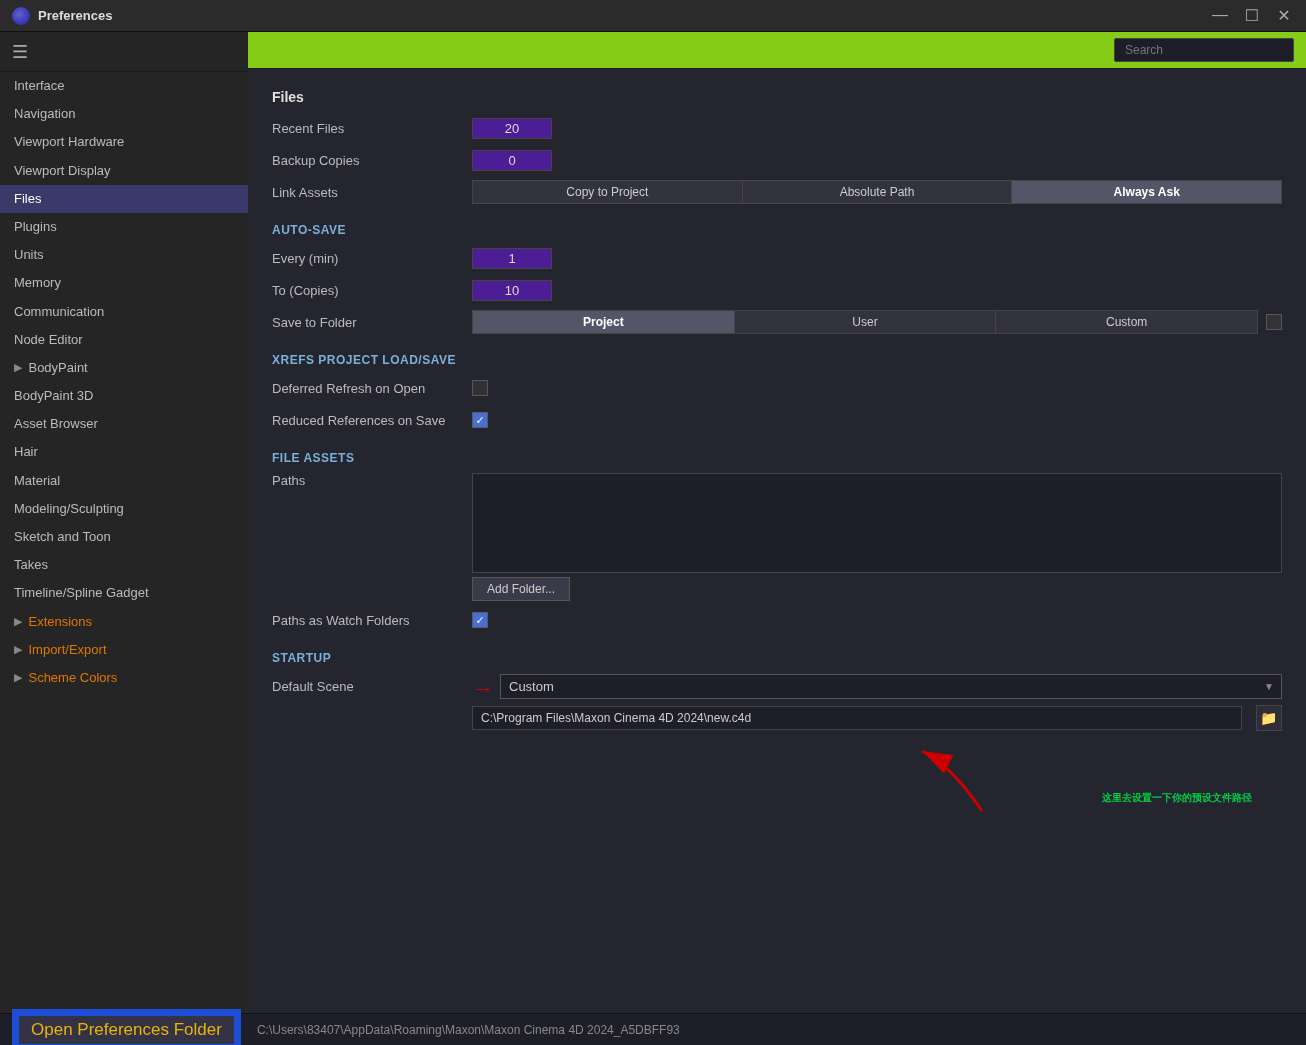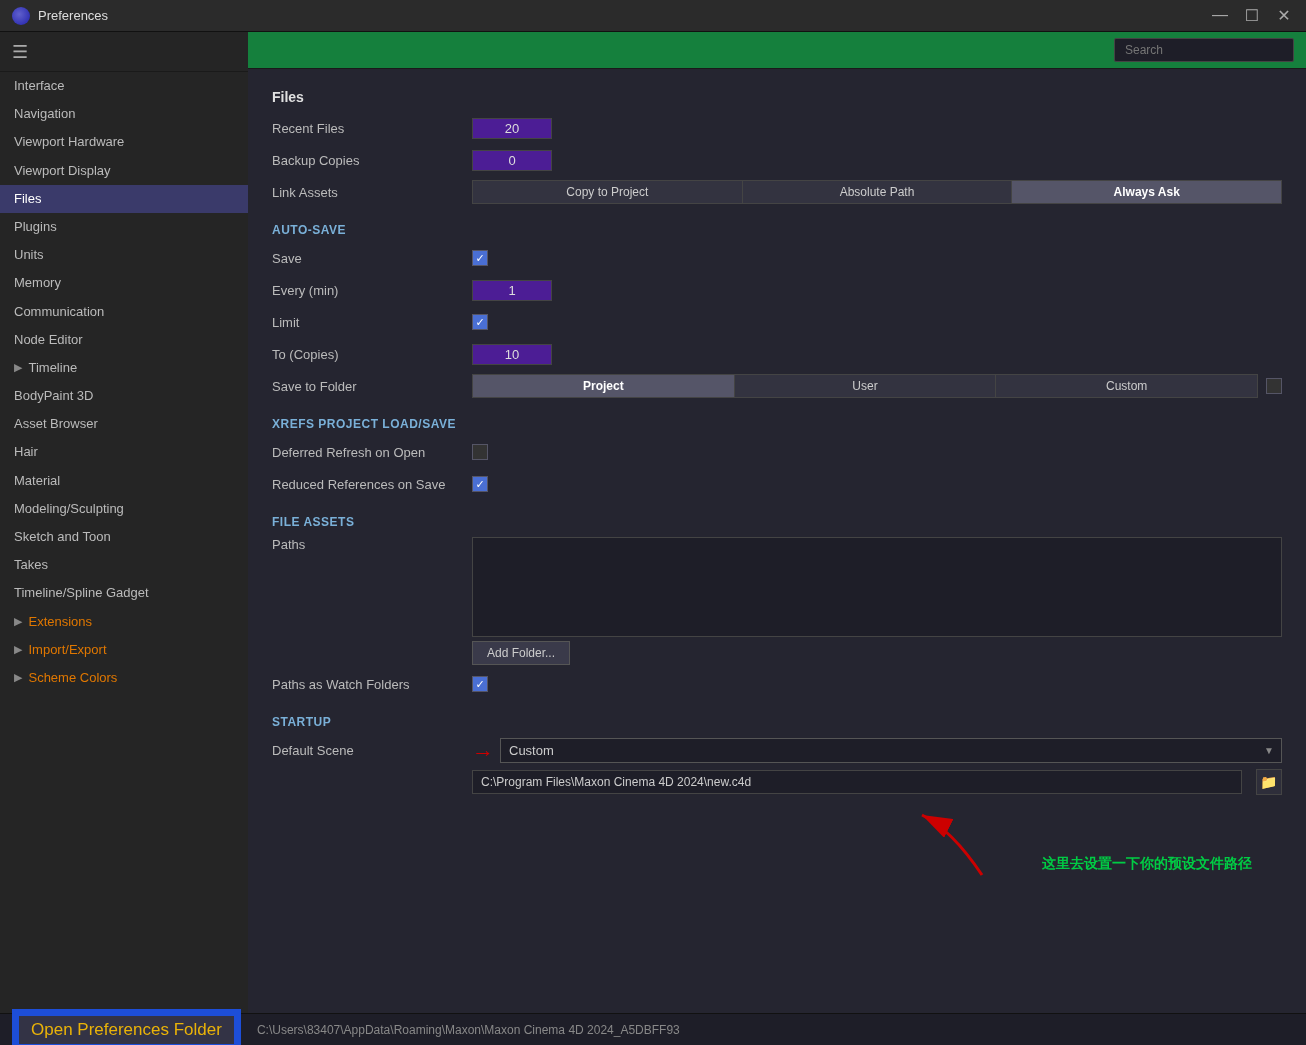--- a/index.html
+++ b/index.html
@@ -29,20 +29,21 @@
       width: 18px; height: 18px;
       background: radial-gradient(circle at 40% 40%, #6060cc, #2020aa);
       border-radius: 50%;
       margin-right: 8px;
       flex-shrink: 0;
     }
     .title-bar-title {
       color: #ddd;
       font-size: 13px;
       flex: 1;
+      font-weight: bold;
     }
     .title-bar-controls {
       display: flex;
       gap: 12px;
     }
     .title-bar-btn {
       color: #aaa;
       font-size: 16px;
       cursor: pointer;
       width: 20px;
@@ -103,21 +104,21 @@
       display: flex;
       flex-direction: column;
       overflow: hidden;
     }
     .content-header {
       display: flex;
       align-items: center;
       justify-content: flex-end;
       padding: 6px 12px;
       border-bottom: 1px solid #1a1a1a;
-      background: #15803d;
+      background: #84cc16;
     }
     .search-input {
       background: #1e1e28;
       border: 1px solid #444;
       color: #aaa;
       padding: 4px 10px;
       font-size: 12px;
       width: 180px;
       border-radius: 2px;
       outline: none;
@@ -318,21 +319,21 @@
       cursor: pointer;
     }
     .prefs-path {
       color: #888;
       font-size: 12px;
     }
 
     
     .annotation-text {
       color: #00cc44;
-      font-size: 14px;
+      font-size: 10px;
       font-weight: bold;
     }
 
     
     ::-webkit-scrollbar { width: 6px; background: #1a1a1a; }
     ::-webkit-scrollbar-thumb { background: #444; border-radius: 3px; }
   </style>
 </head>
 <body>
 
@@ -378,21 +379,21 @@
       <span>Memory</span>
     </div>
     <div class="sidebar-item">
       <span>Communication</span>
     </div>
     <div class="sidebar-item">
       <span>Node Editor</span>
     </div>
     <div class="sidebar-item">
       <span class="arrow">▶</span>
-      <span>Timeline</span>
+      <span>BodyPaint</span>
     </div>
     <div class="sidebar-item">
       <span>BodyPaint 3D</span>
     </div>
     <div class="sidebar-item">
       <span>Asset Browser</span>
     </div>
     <div class="sidebar-item">
       <span>Hair</span>
     </div>
@@ -453,35 +454,23 @@
             <div class="btn-seg">Copy to Project</div>
             <div class="btn-seg">Absolute Path</div>
             <div class="btn-seg active">Always Ask</div>
           </div>
         </div>
       </div>
 
       <div class="subsection-title">AUTO-SAVE</div>
 
       <div class="form-row">
-        <span class="form-label">Save</span>
-        <div class="form-control">
-          <div class="checkbox checked"></div>
-        </div>
-      </div>
-      <div class="form-row">
         <span class="form-label">Every (min)</span>
         <div class="form-control">
           <input class="num-input" type="text" value="1" style="">
-        </div>
-      </div>
-      <div class="form-row">
-        <span class="form-label">Limit</span>
-        <div class="form-control">
-          <div class="checkbox checked"></div>
         </div>
       </div>
       <div class="form-row">
         <span class="form-label">To (Copies)</span>
         <div class="form-control">
           <input class="num-input" type="text" value="10" style="">
         </div>
       </div>
       <div class="form-row">
         <span class="form-label">Save to Folder</span>

